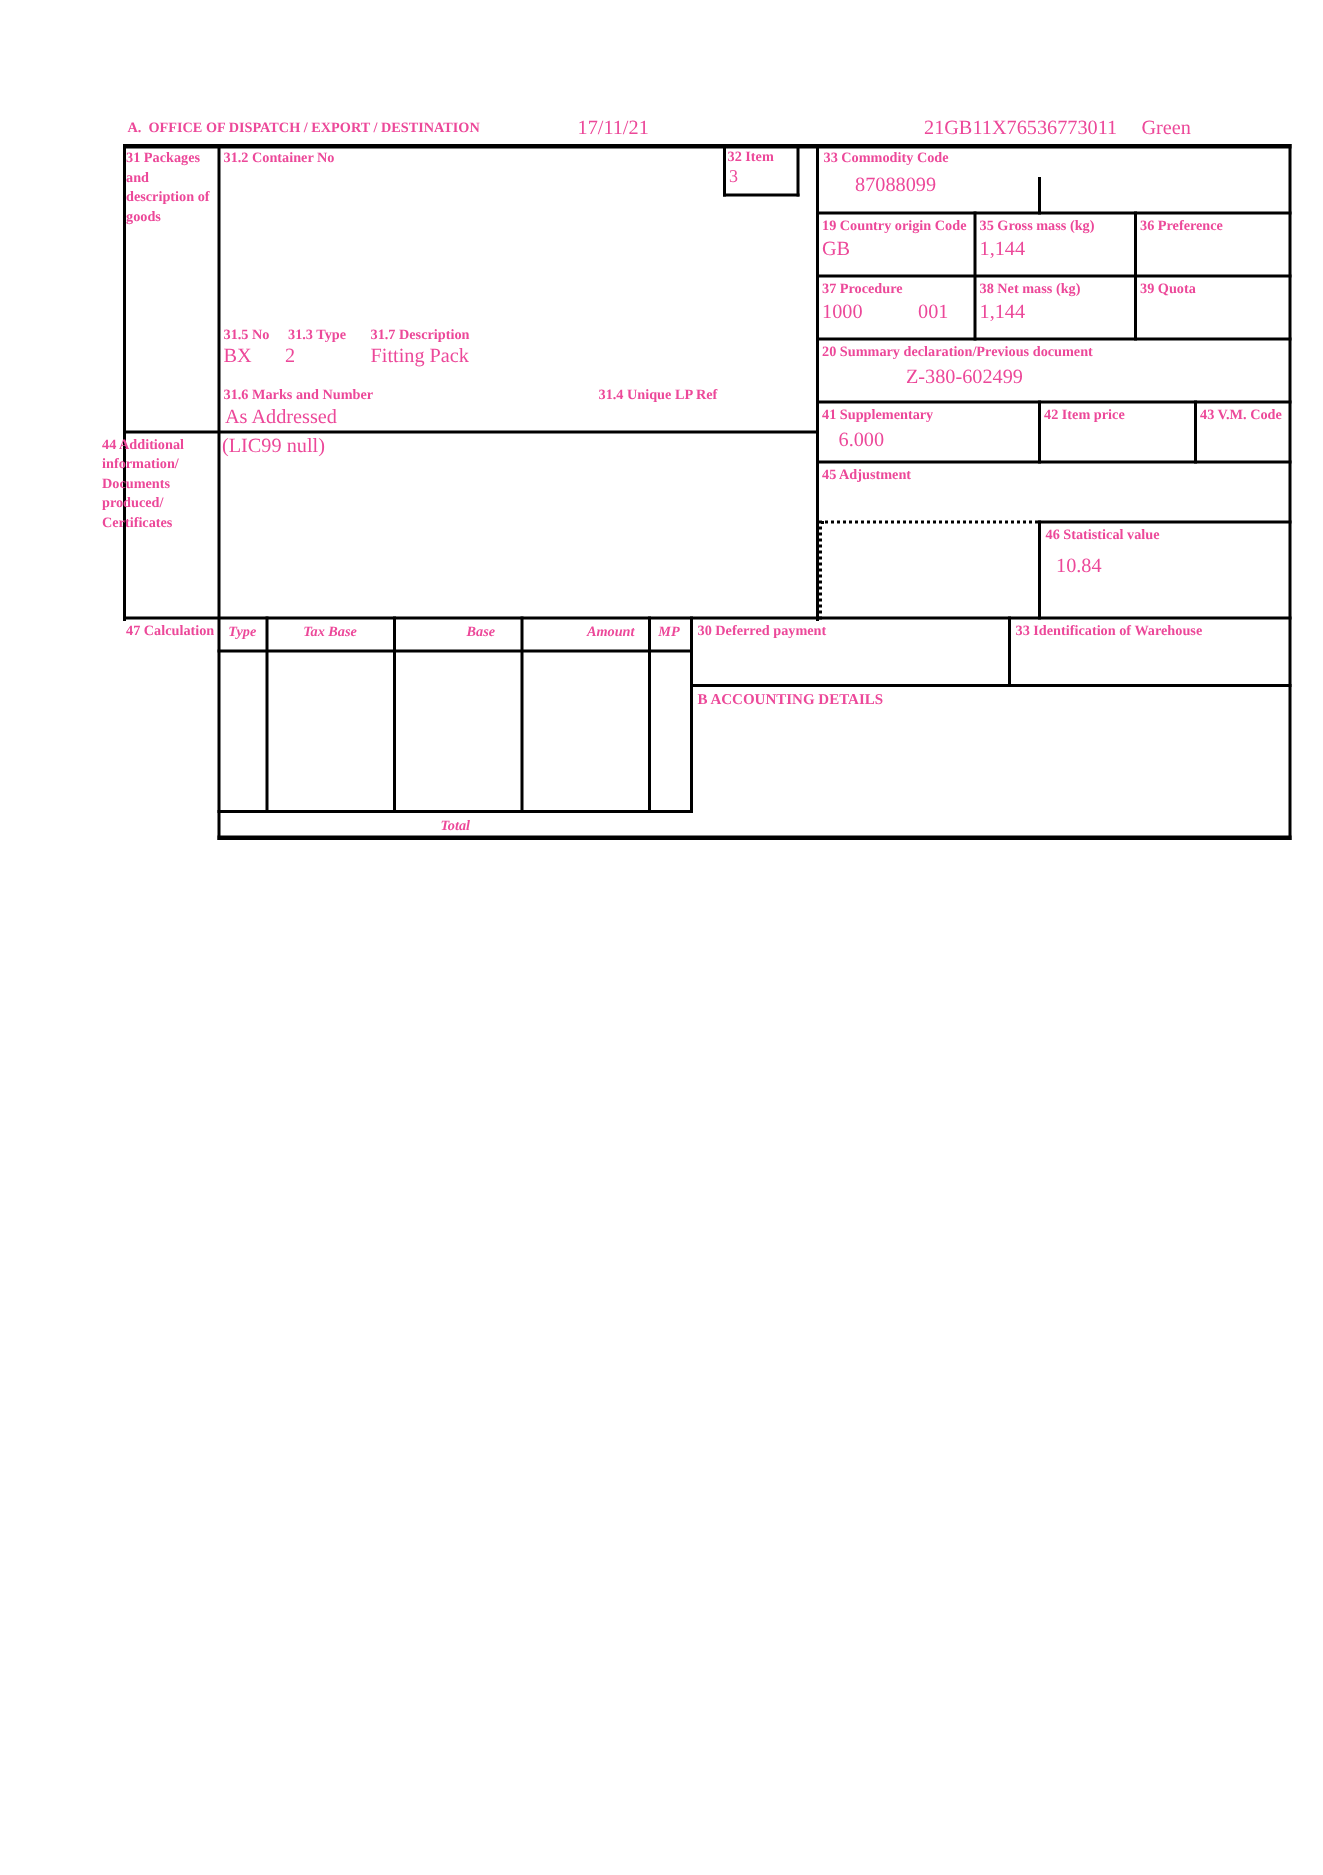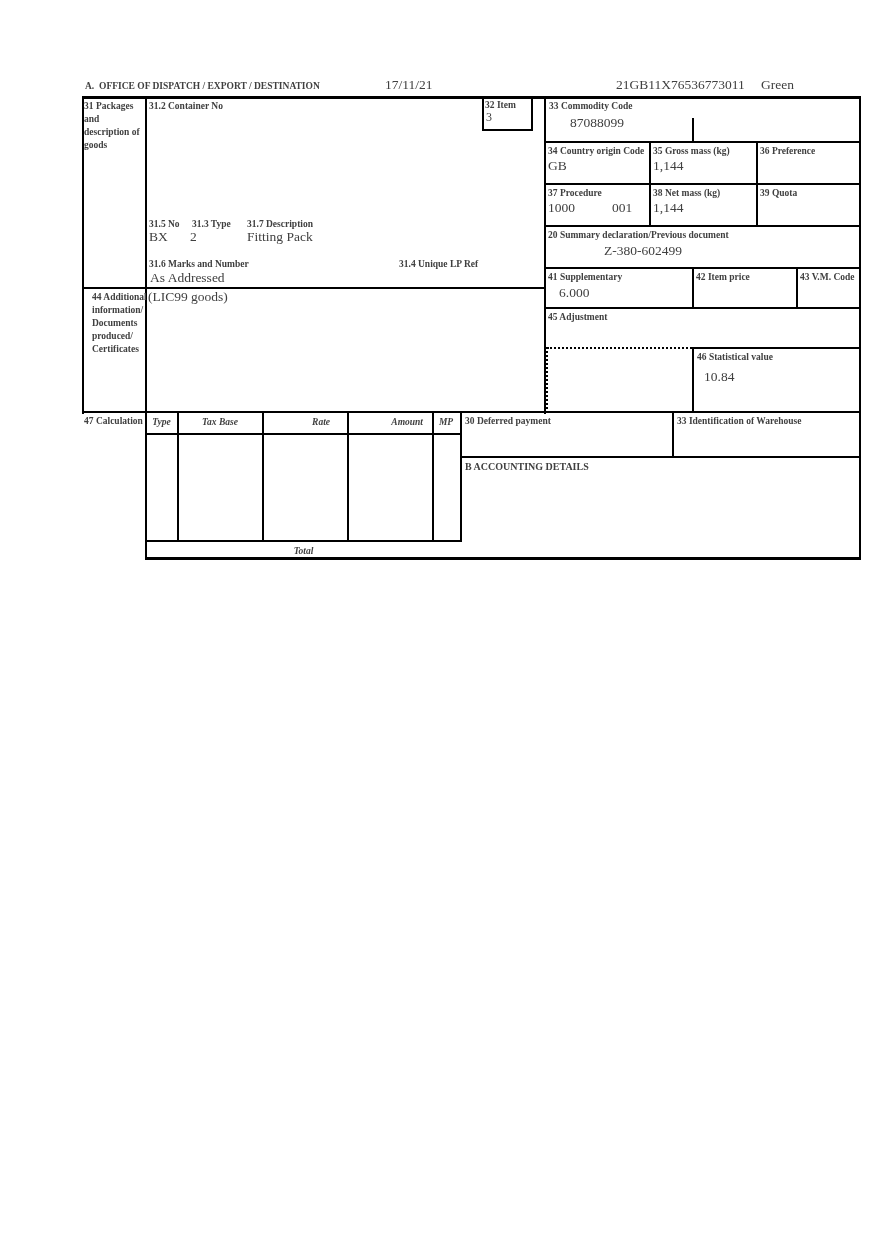--- a/index.html
+++ b/index.html
@@ -1,18 +1,18 @@
 <!DOCTYPE html>
 <html><head>
 <meta charset="utf-8">
 <style>
   html,body{margin:0;padding:0;background:#fff;}
   #canvas{
     position:relative;width:882px;height:1250px;background:#ffffff;
-    font-family:"Liberation Serif","DejaVu Serif",serif;color:#404040;overflow:hidden;
+    font-family:"Liberation Serif","DejaVu Serif",serif;color:#ec4899;overflow:hidden;
   }
   .abs{position:absolute;box-sizing:border-box;}
   .hl{position:absolute;background:#000;height:2px;}
   .vl{position:absolute;background:#000;width:2px;}
   .lbl{font-weight:bold;font-size:9.5px;line-height:13px;white-space:nowrap;}
   .lblwrap{font-weight:bold;font-size:9.5px;line-height:13px;white-space:normal;}
   .val{font-size:13.5px;line-height:15px;white-space:nowrap;}
   .hdr-small{font-weight:bold;font-size:9.5px;white-space:pre;}
   .hdr-big{font-size:13.5px;white-space:nowrap;margin-left:28px;}
   .thead{font-weight:bold;font-size:9.5px;line-height:13px;font-style:italic;}
@@ -78,27 +78,27 @@
   <div class="abs lbl" style="left:192px;top:218px;">31.3 Type</div>
   <div class="abs lbl" style="left:247px;top:218px;">31.7 Description</div>
   <div class="abs val" style="left:149px;top:229px;">BX</div>
   <div class="abs val" style="left:190px;top:229px;">2</div>
   <div class="abs val" style="left:247px;top:229px;">Fitting Pack</div>
 
   <div class="abs lbl" style="left:149px;top:258px;">31.6 Marks and Number</div>
   <div class="abs lbl" style="left:399px;top:258px;">31.4 Unique LP Ref</div>
   <div class="abs val" style="left:150px;top:270px;">As Addressed</div>
 
-  <div class="abs lblwrap" style="left:92px;top:291px;width:60px;">44 Additional information/ Documents produced/ Certificates</div>
-  <div class="abs val" style="left:148px;top:289px;">(LIC99 goods)</div>
+  <div class="abs lblwrap" style="left:68px;top:291px;width:60px;">44 Additional information/ Documents produced/ Certificates</div>
+  <div class="abs val" style="left:148px;top:289px;">(LIC99 null)</div>
 
   <div class="abs lbl" style="left:549px;top:100px;">33 Commodity Code</div>
   <div class="abs val" style="left:570px;top:115px;">87088099</div>
 
-  <div class="abs lbl" style="left:548px;top:145px;">34 Country origin Code</div>
+  <div class="abs lbl" style="left:548px;top:145px;">19 Country origin Code</div>
   <div class="abs val" style="left:548px;top:158px;">GB</div>
   <div class="abs lbl" style="left:653px;top:145px;">35 Gross mass (kg)</div>
   <div class="abs val" style="left:653px;top:158px;">1,144</div>
   <div class="abs lbl" style="left:760px;top:145px;">36 Preference</div>
 
   <div class="abs lbl" style="left:548px;top:187px;">37 Procedure</div>
   <div class="abs val" style="left:548px;top:200px;">1000</div>
   <div class="abs val" style="left:612px;top:200px;">001</div>
   <div class="abs lbl" style="left:653px;top:187px;">38 Net mass (kg)</div>
   <div class="abs val" style="left:653px;top:200px;">1,144</div>
@@ -114,21 +114,21 @@
 
   <div class="abs lbl" style="left:548px;top:311px;">45 Adjustment</div>
 
   <div class="abs lbl" style="left:697px;top:351px;">46 Statistical value</div>
   <div class="abs val" style="left:704px;top:369px;">10.84</div>
 
   <div class="abs lblwrap" style="left:84px;top:415px;width:60px;">47 Calculation</div>
 
   <div class="abs thead center" style="left:146px;top:416px;width:31px;">Type</div>
   <div class="abs thead center" style="left:178px;top:416px;width:84px;">Tax Base</div>
-  <div class="abs thead right" style="left:262px;top:416px;width:84px;padding-right:16px;">Rate</div>
+  <div class="abs thead right" style="left:262px;top:416px;width:84px;padding-right:16px;">Base</div>
   <div class="abs thead right" style="left:347px;top:416px;width:84px;padding-right:8px;">Amount</div>
   <div class="abs thead center" style="left:432px;top:416px;width:28px;">MP</div>
 
   <div class="abs thead center" style="left:145px;top:545px;width:317px;">Total</div>
 
   <div class="abs lbl" style="left:465px;top:415px;">30 Deferred payment</div>
   <div class="abs lbl" style="left:677px;top:415px;">33 Identification of Warehouse</div>
 
   <div class="abs lbl" style="left:465px;top:460px;font-size:10px;">B ACCOUNTING DETAILS</div>
 

